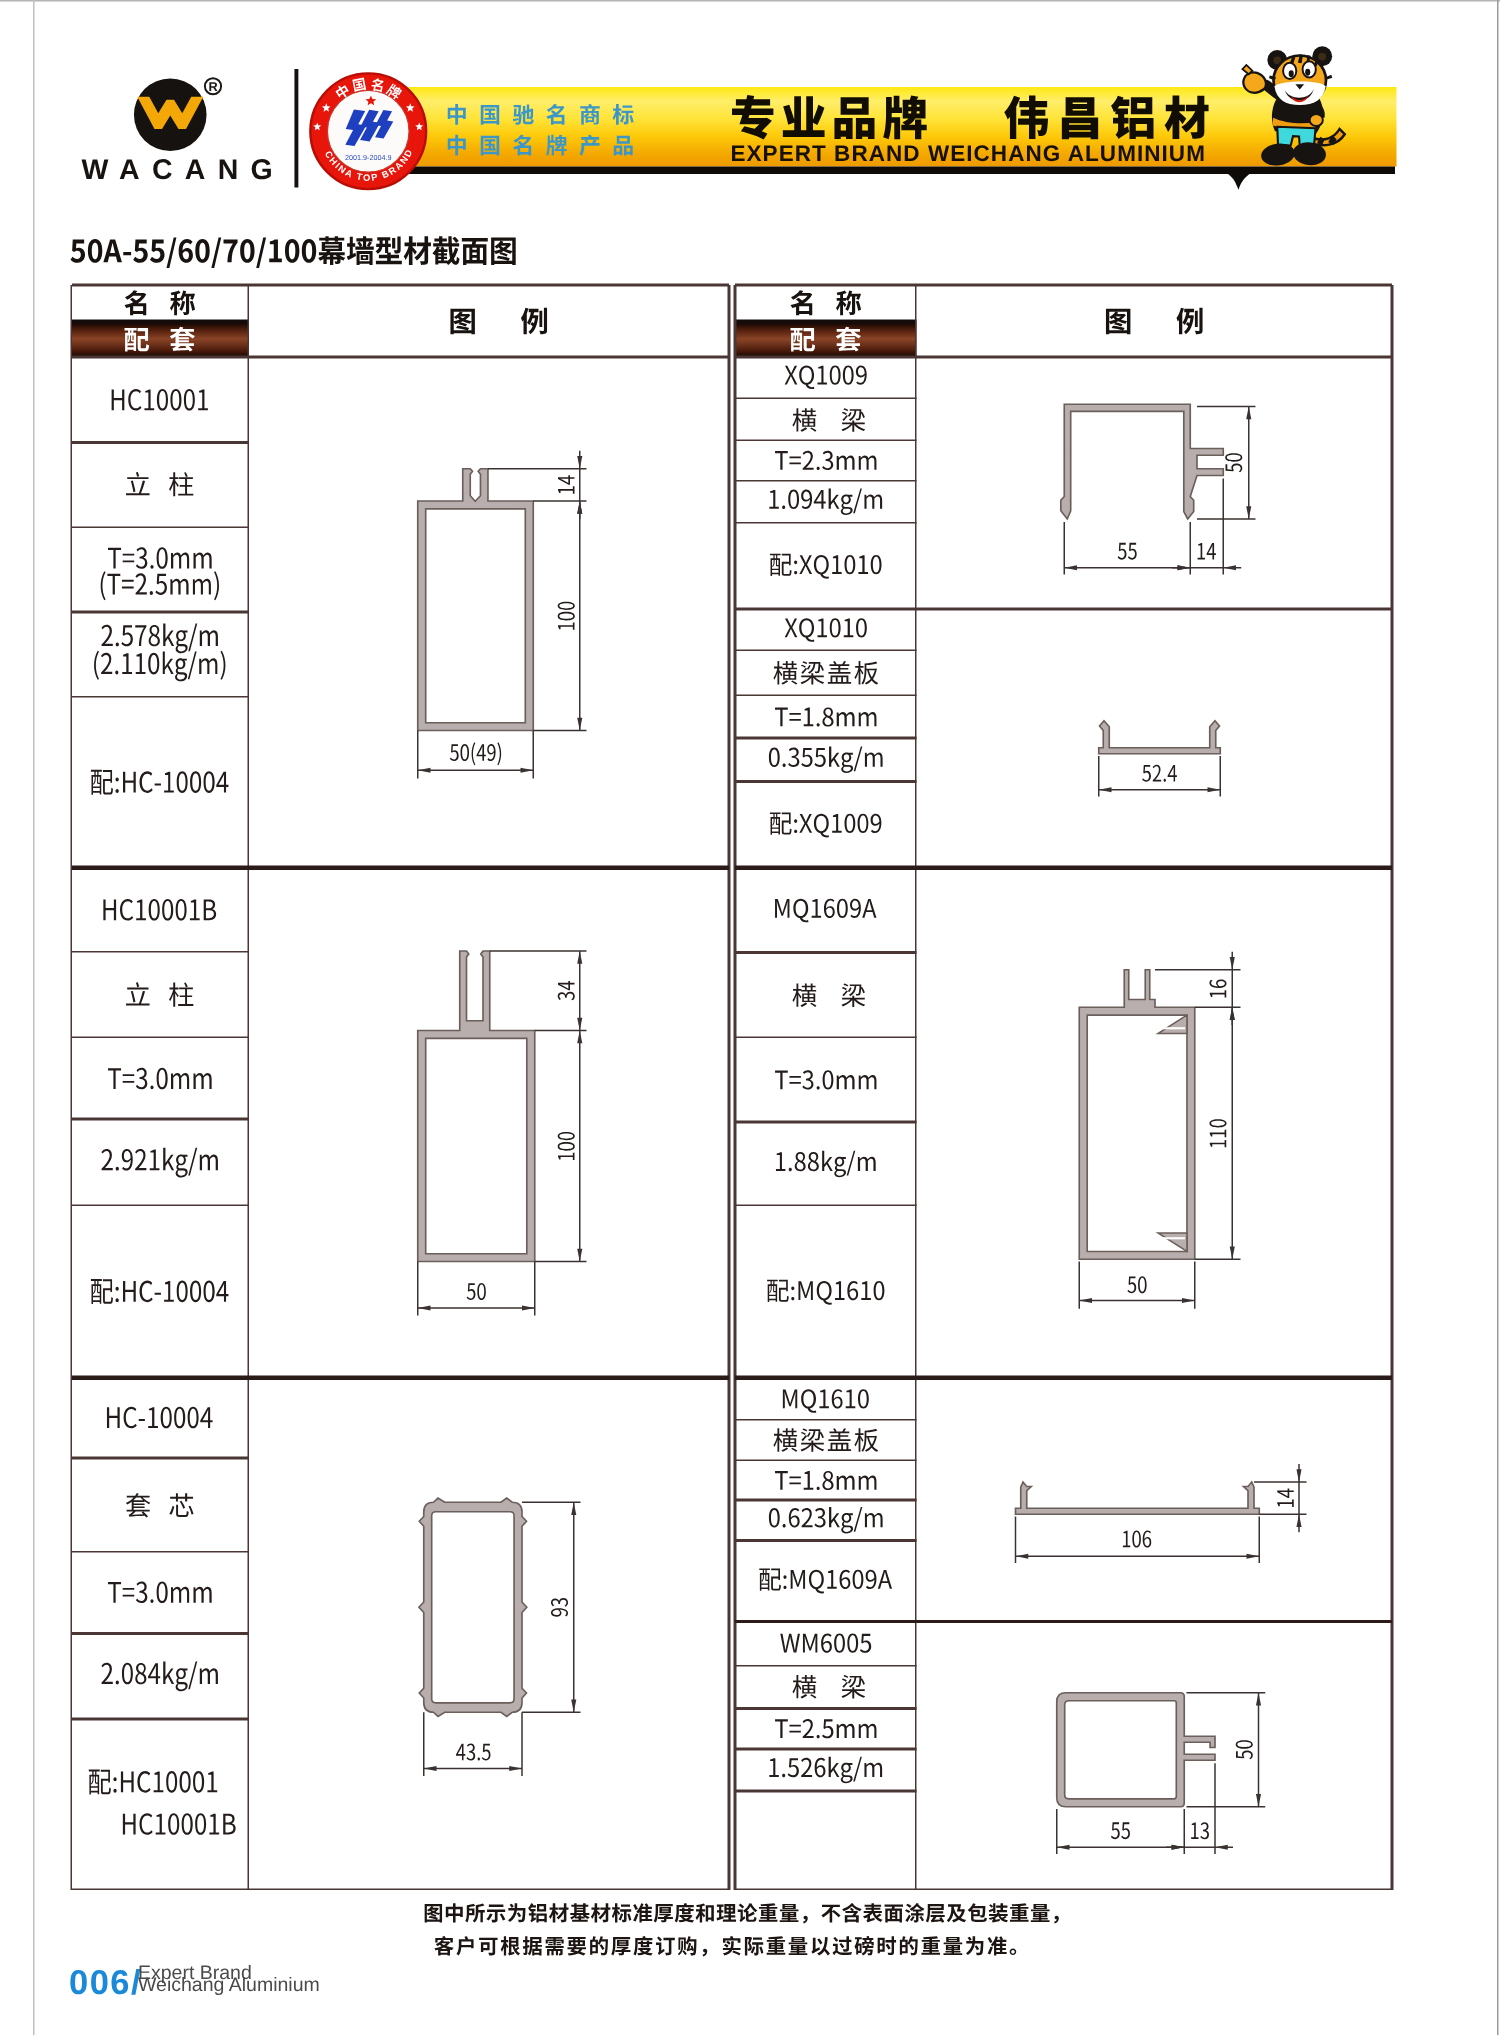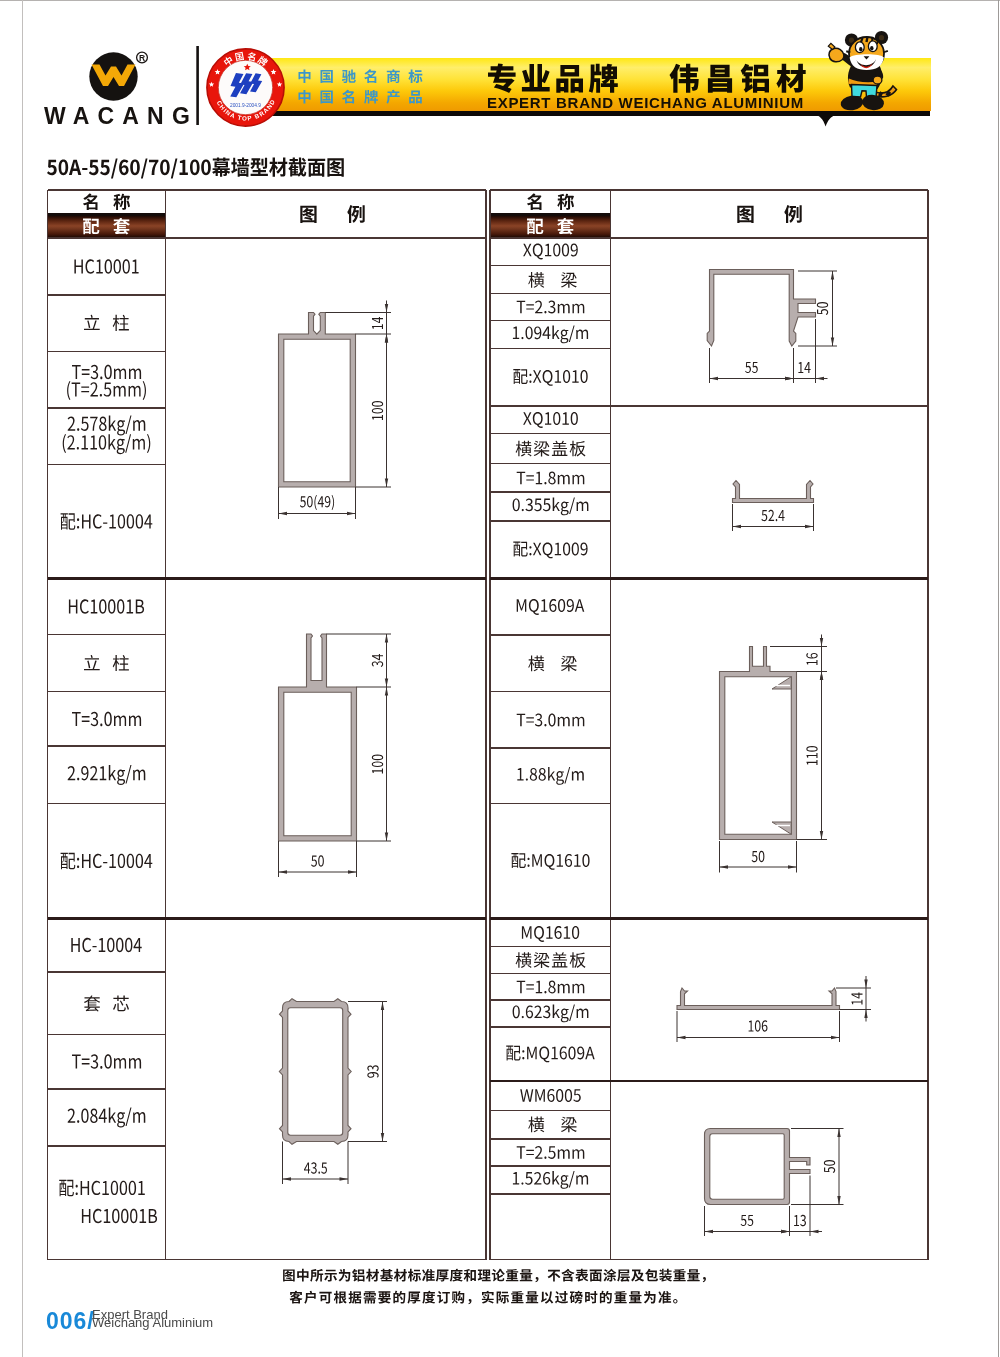--- a/index.html
+++ b/index.html
@@ -83,21 +83,21 @@
 <div style="position:absolute;left:490px;top:972.9px;width:120.5px;height:1.3px;background:#4a3634;"></div>
 <div style="position:absolute;left:490px;top:999.4px;width:120.5px;height:1.3px;background:#4a3634;"></div>
 <div style="position:absolute;left:490px;top:1026.3px;width:120.5px;height:1.3px;background:#4a3634;"></div>
 
 <div style="position:absolute;left:490px;top:1079.8px;width:438px;height:2.4px;background:#2b1b19;"></div>
 <div style="position:absolute;left:490px;top:1109.8px;width:120.5px;height:1.3px;background:#4a3634;"></div>
 <div style="position:absolute;left:490px;top:1138.3px;width:120.5px;height:1.3px;background:#4a3634;"></div>
 <div style="position:absolute;left:490px;top:1165.3px;width:120.5px;height:1.3px;background:#4a3634;"></div>
 <div style="position:absolute;left:490px;top:1193.3px;width:120.5px;height:1.3px;background:#4a3634;"></div>
 
-<div style="position:absolute;left:44px;top:103px;width:146px;text-align:center;font-weight:bold;font-size:23px;letter-spacing:8.2px;color:#171310;">WACANG</div>
+<div style="position:absolute;left:44px;top:103px;width:146px;text-align:right;font-weight:bold;font-size:19px;letter-spacing:8.2px;color:#171310;">WACANG</div>
 
 <div style="position:absolute;left:487px;top:93.5px;font-weight:bold;font-size:15px;letter-spacing:0.7px;color:#171004;">EXPERT BRAND WEICHANG ALUMINIUM</div>
 
 <div style="position:absolute;left:46px;top:1308px;font-weight:bold;font-size:23px;letter-spacing:1px;color:#1989d8;">006/</div>
 
 <div style="position:absolute;left:92px;top:1310.5px;font-size:13px;line-height:8.5px;color:#4a4a4a;">Expert Brand<br>Weichang Aluminium</div>
 <svg width="1000" height="1357" viewBox="0 0 1000 1357" style="position:absolute;left:0;top:0;" xmlns="http://www.w3.org/2000/svg">
       <circle cx="113.5" cy="76.5" r="24.2" fill="#151210"></circle>
       <path d="M91.5,64.5 L99.5,64.5 L105.5,75.5 L111,66.5 L116,66.5 L121.5,75.5 L127.5,64.5 L135.5,64.5 L124,86 L119,86 L113.5,77 L108,86 L103,86 Z" fill="#f3a807"></path>
       <circle cx="142" cy="57.5" r="5.4" fill="none" stroke="#1a1614" stroke-width="1.3"></circle>

